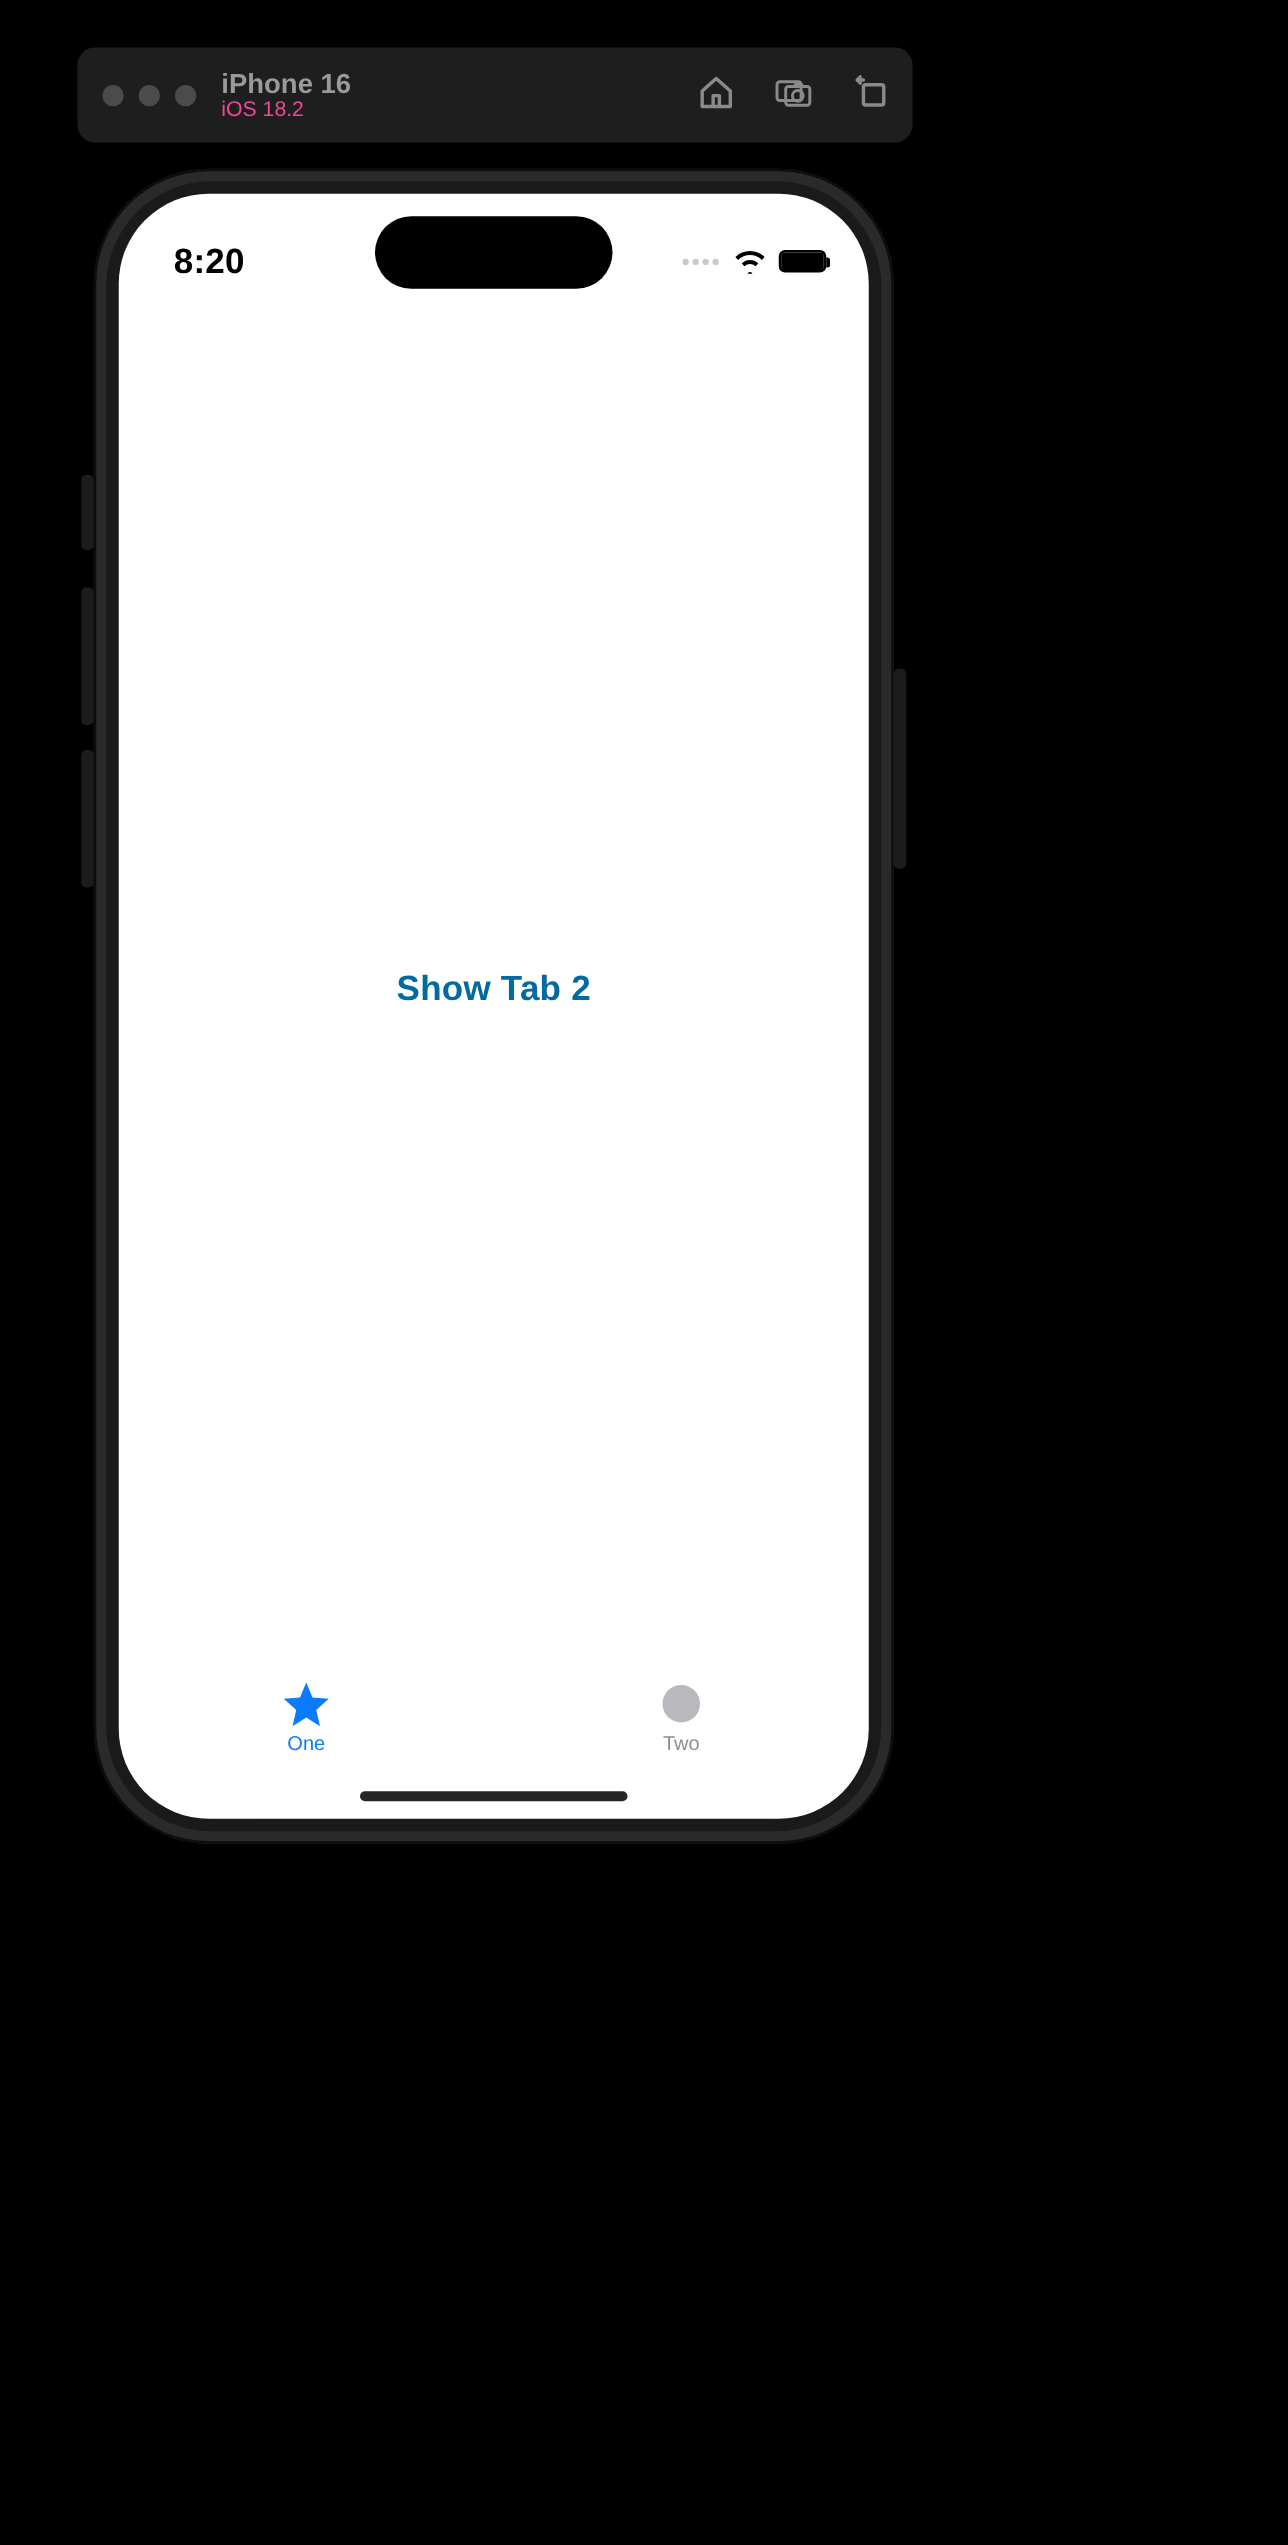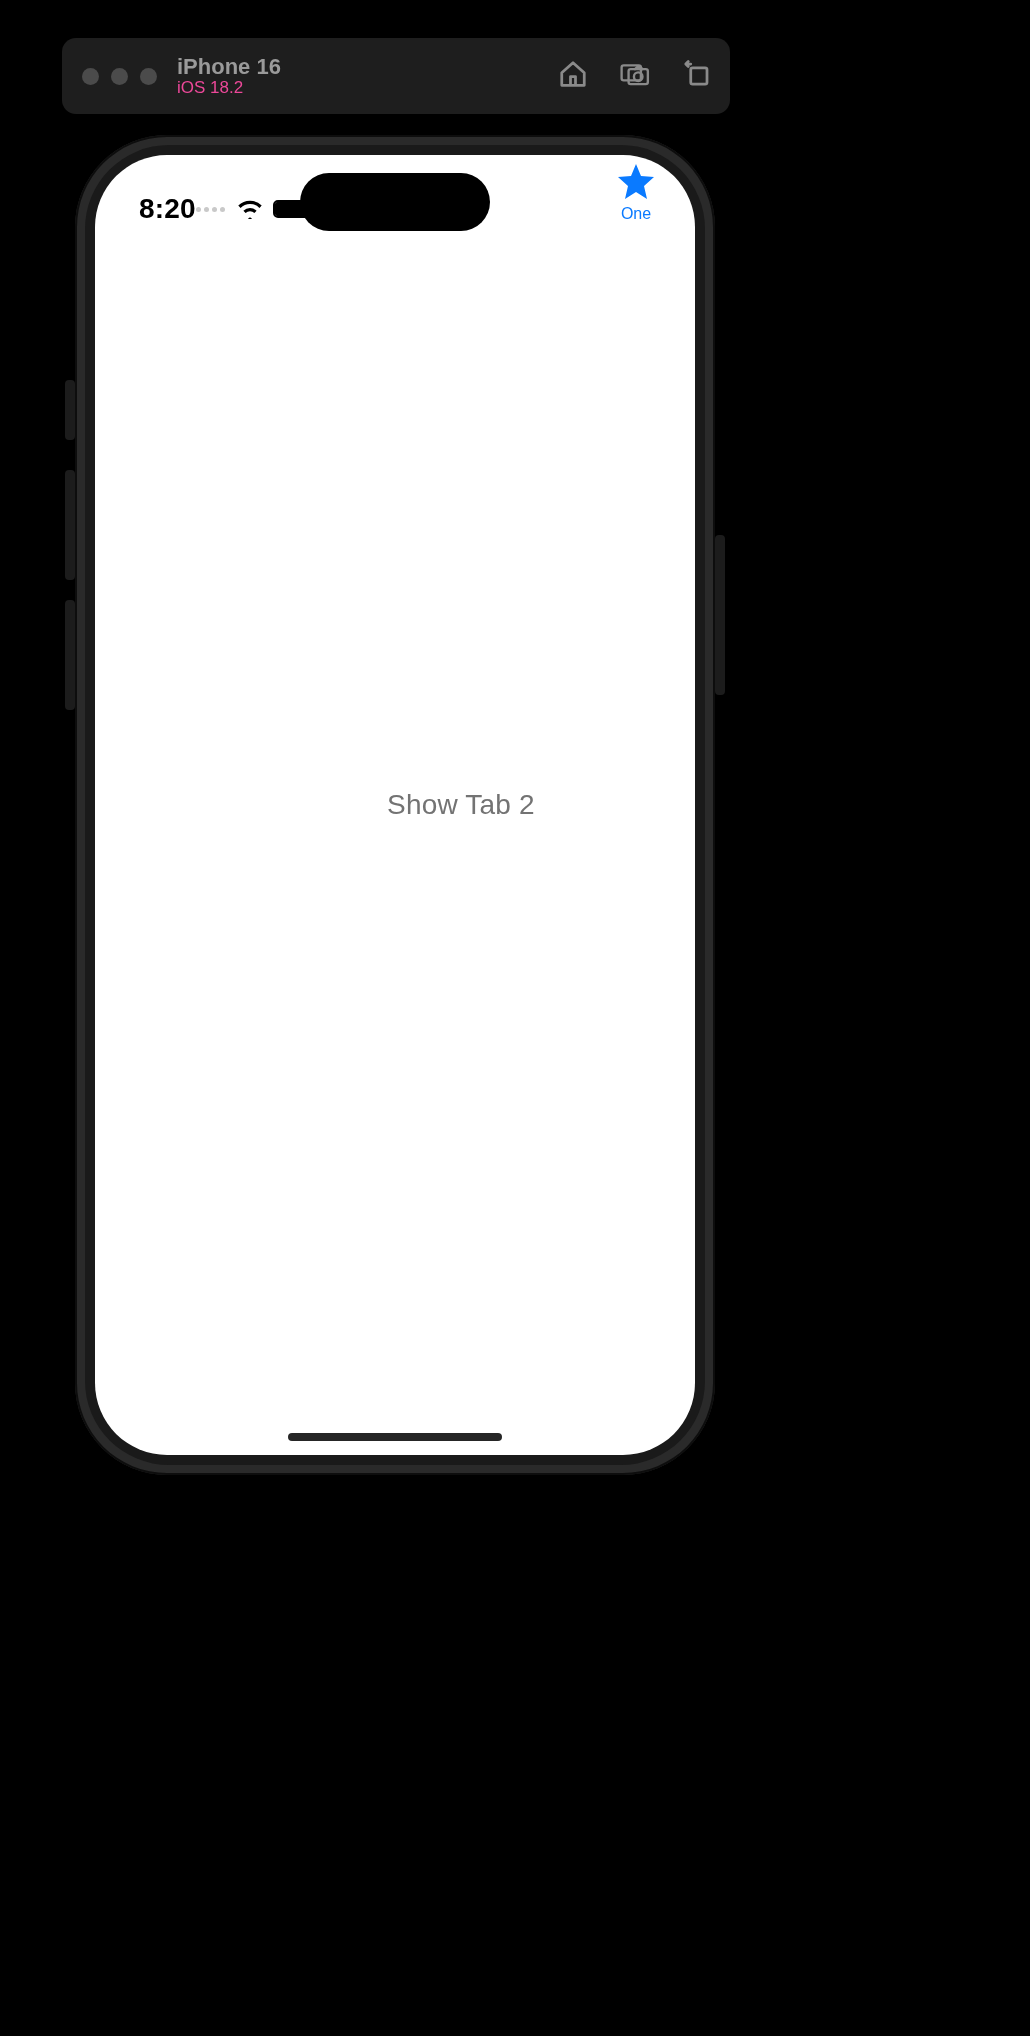--- a/index.html
+++ b/index.html
@@ -77,21 +77,21 @@
   .side-btn.l3 { left: -10px; top: 465px; width: 10px; height: 110px; }
   .side-btn.r1 { right: -10px; top: 400px; width: 10px; height: 160px; }
 
   .screen {
     position: absolute;
     inset: 20px;
     background: #fff;
     border-radius: 72px;
     overflow: hidden;
     display: flex;
-    flex-direction: row;
+    flex-direction: column;
   }
 
   
   .island {
     position: absolute;
     top: 18px;
     left: 50%;
     transform: translateX(-50%);
     width: 190px;
     height: 58px;
@@ -151,22 +151,22 @@
 
   
   .content {
     flex: 1;
     display: flex;
     align-items: center;
     justify-content: center;
   }
   .primary-btn {
     font-size: 28px;
-    font-weight: 400;
-    color: #737373;
+    font-weight: 700;
+    color: #0369a1;
     background: transparent;
     border: none;
     cursor: pointer;
     font-family: inherit;
     padding: 8px 14px;
     letter-spacing: 0.2px;
   }
 
   
   .tab-bar {
@@ -280,17 +280,23 @@
 
     <div class="tab-bar">
       <div class="tab active">
         <span class="tab-icon">
           <svg viewBox="0 0 40 40">
             <path d="M20 3 L25 15 L38 16 L28 25 L31 38 L20 31 L9 38 L12 25 L2 16 L15 15 Z" fill="#0a7aff"></path>
           </svg>
         </span>
         <span class="tab-label">One</span>
       </div>
+      <div class="tab inactive">
+        <span class="tab-icon">
+          <span class="placeholder-circle"></span>
+        </span>
+        <span class="tab-label">Two</span>
+      </div>
     </div>
 
     <div class="home-indicator"></div>
   </div>
 </div>
 
 </body></html>

